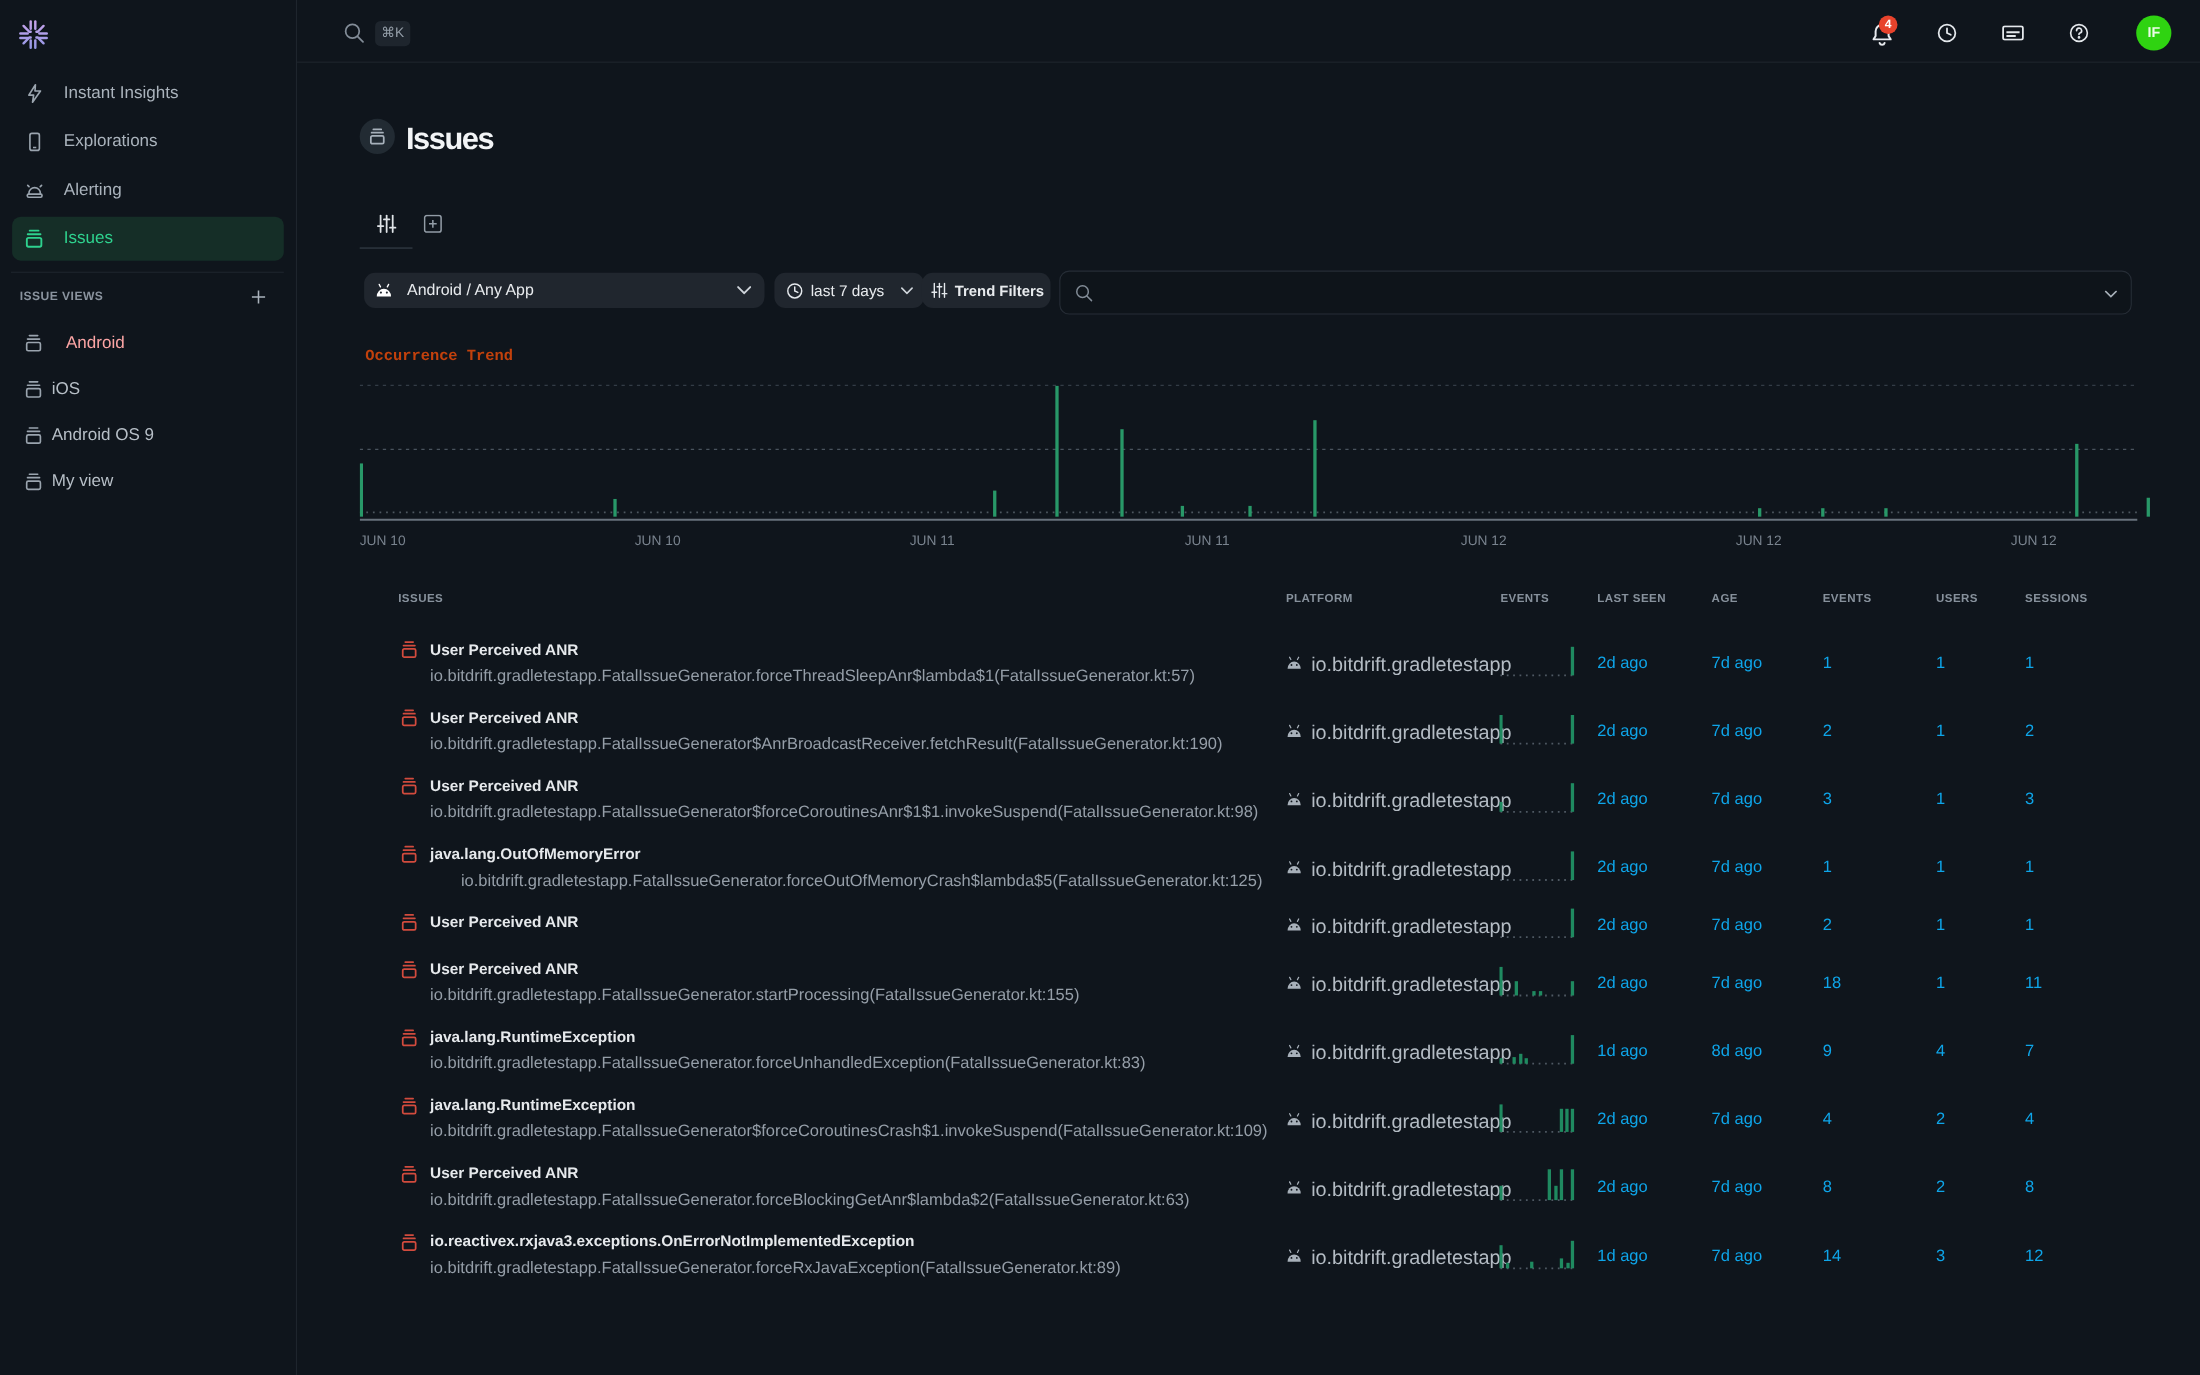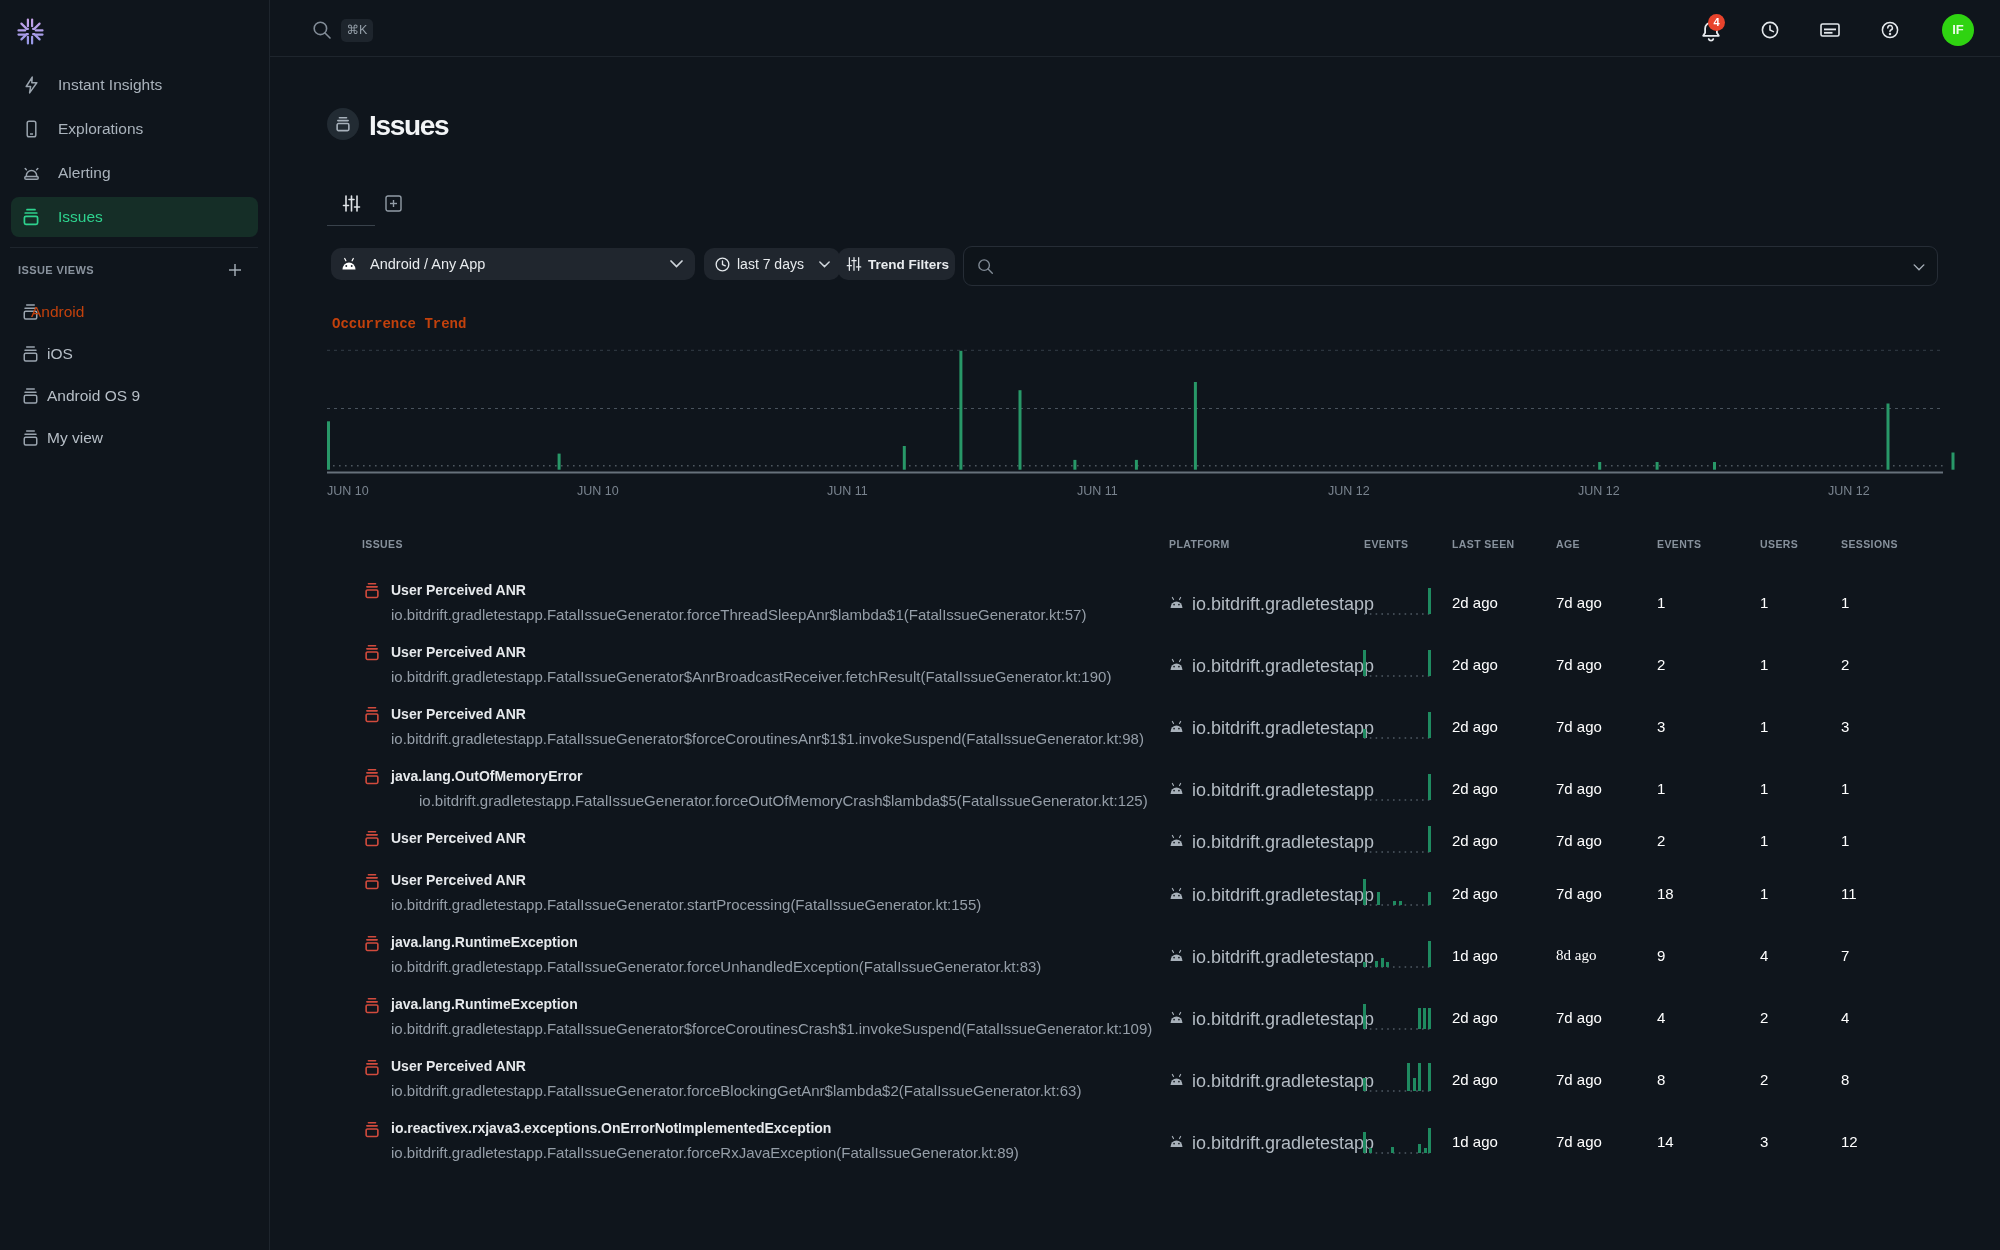--- a/index.html
+++ b/index.html
@@ -10,21 +10,21 @@
   .navtext { color:#aab3bc; font-size:15.5px; }
   .navitem { position:absolute; left:11px; width:247px; height:40px; border-radius:8px; }
   .navitem.active { background:#152e27; }
   .navicon { position:absolute; left:11px; top:50%; transform:translateY(-50%); }
   .navlabel { position:absolute; left:47px; top:50%; transform:translateY(-50%); }
   svg { display:block; }
   .hdr { color:#87919c; font-size:10.5px; font-weight:bold; letter-spacing:0.4px; }
   .pill { position:absolute; top:248px; height:32px; background:#20262e; border-radius:10px; color:#e8ebee; font-size:15px; display:flex; align-items:center; white-space:nowrap; }
   .rowtitle { position:absolute; color:#e6e9ec; font-size:14px; font-weight:bold; white-space:nowrap; }
   .rowsub { position:absolute; color:#959ea8; font-size:15px; white-space:nowrap; }
-  .rowval { position:absolute; color:#ffffff; font-size:15px; }
+  .rowval { position:absolute; color:#0ea5e9; font-size:15px; }
   .plat { position:absolute; color:#b4bcc4; font-size:18px; }
 </style>
 </head>
 <body>
 <div id="topbar">
   <svg class="abs" style="left:42px; top:20px;" width="20" height="20" viewBox="0 0 20 20" fill="none" stroke="#828c97" stroke-width="1.6" stroke-linecap="round">
       <circle cx="8.4" cy="8.4" r="6.2"></circle>
       <line x1="13" y1="13" x2="18" y2="18"></line>
     </svg>
   <div class="abs" style="left:71px; top:19px; width:32px; height:23px; background:#1e252d; border-radius:5px; color:#949ea8; font-size:12.5px; text-align:center; line-height:23px;">⌘K</div>
@@ -116,21 +116,21 @@
   <svg class="abs" style="left:228px; top:263px;" width="14" height="14" viewBox="0 0 14 14" stroke="#aab3bc" stroke-width="1.4">
       <line x1="7" y1="1" x2="7" y2="13"></line>
       <line x1="1" y1="7" x2="13" y2="7"></line>
     </svg>
   <div class="navitem" style="top:292px; height:40px;">
     <svg class="navicon" width="17" height="17" viewBox="0 0 18 18" fill="none" stroke="#9aa4ae" stroke-width="1.6" stroke-linecap="round">
         <line x1="5" y1="1.7" x2="13" y2="1.7"></line>
         <line x1="3.2" y1="5" x2="14.8" y2="5"></line>
         <rect x="2.4" y="8.3" width="13.2" height="8" rx="1.5"></rect>
       </svg>
-    <span class="navlabel" style="left:20px; color:#c2410c; font-size:15.5px;">Android</span>
+    <span class="navlabel" style="left:49px; color:#fca5a5; font-size:15.5px;">Android</span>
   </div>
   <div class="navitem" style="top:334px; height:40px;">
     <svg class="navicon" width="17" height="17" viewBox="0 0 18 18" fill="none" stroke="#9aa4ae" stroke-width="1.6" stroke-linecap="round">
         <line x1="5" y1="1.7" x2="13" y2="1.7"></line>
         <line x1="3.2" y1="5" x2="14.8" y2="5"></line>
         <rect x="2.4" y="8.3" width="13.2" height="8" rx="1.5"></rect>
       </svg>
     <span class="navlabel" style="left:36px; color:#b7bfc7; font-size:15.5px;">iOS</span>
   </div>
   <div class="navitem" style="top:376px; height:40px;">
@@ -434,21 +434,21 @@
 <div class="plat" style="left:1192px; top:947px;">io.bitdrift.gradletestapp</div>
 <svg class="abs" style="left:1363px; top:937px;" width="69" height="32" viewBox="0 0 69 32">
       <line x1="1" y1="30" x2="68" y2="30" stroke="#4f5963" stroke-width="1.6" stroke-dasharray="1.6 4.2"></line>
       <rect x="0" y="25" width="3" height="5" fill="#1f8a60"></rect>
       <rect x="12" y="24" width="3" height="6" fill="#1f8a60"></rect>
       <rect x="18" y="21" width="3" height="9" fill="#1f8a60"></rect>
       <rect x="23" y="25" width="3" height="5" fill="#1f8a60"></rect>
       <rect x="65" y="4" width="3" height="26" fill="#1f8a60"></rect>
     </svg>
 <div class="rowval" style="left:1452px; top:947px;">1d ago</div>
-<div class="rowval" style="left:1556px; top:947px;font-family:Liberation Serif, serif;">8d ago</div>
+<div class="rowval" style="left:1556px; top:947px;">8d ago</div>
 <div class="rowval" style="left:1657px; top:947px;">9</div>
 <div class="rowval" style="left:1760px; top:947px;">4</div>
 <div class="rowval" style="left:1841px; top:947px;">7</div>
 
 <svg class="abs" style="left:364px; top:997px;" width="16" height="17" viewBox="0 0 18 19" fill="none" stroke="#d24b3d" stroke-width="1.8" stroke-linecap="round">
       <line x1="5" y1="1.9" x2="13" y2="1.9"></line>
       <line x1="3.2" y1="5.4" x2="14.8" y2="5.4"></line>
       <rect x="2.4" y="8.9" width="13.2" height="8.4" rx="1.5"></rect>
     </svg>
 <div class="rowtitle" style="left:391px; top:996px;">java.lang.RuntimeException</div>

